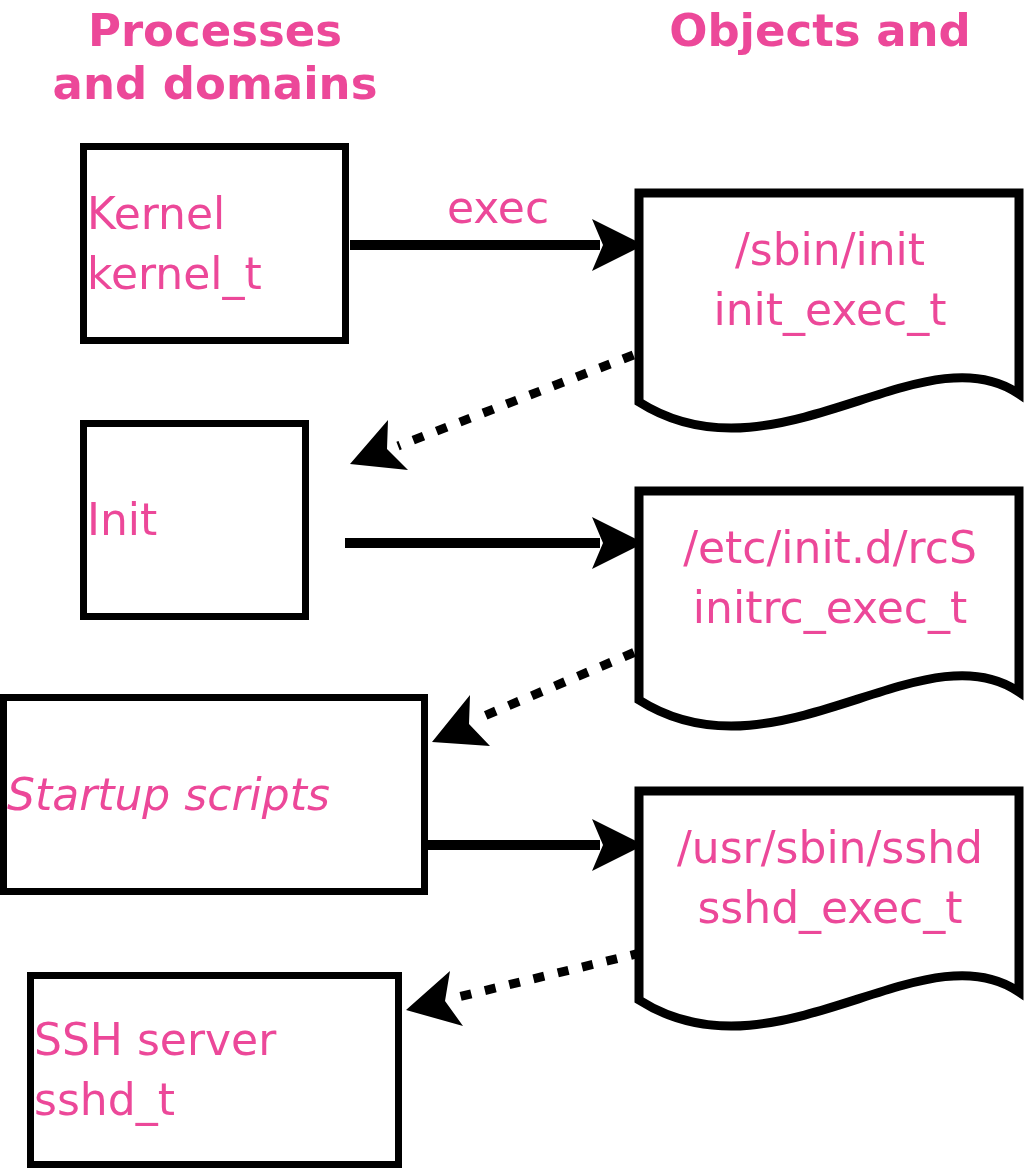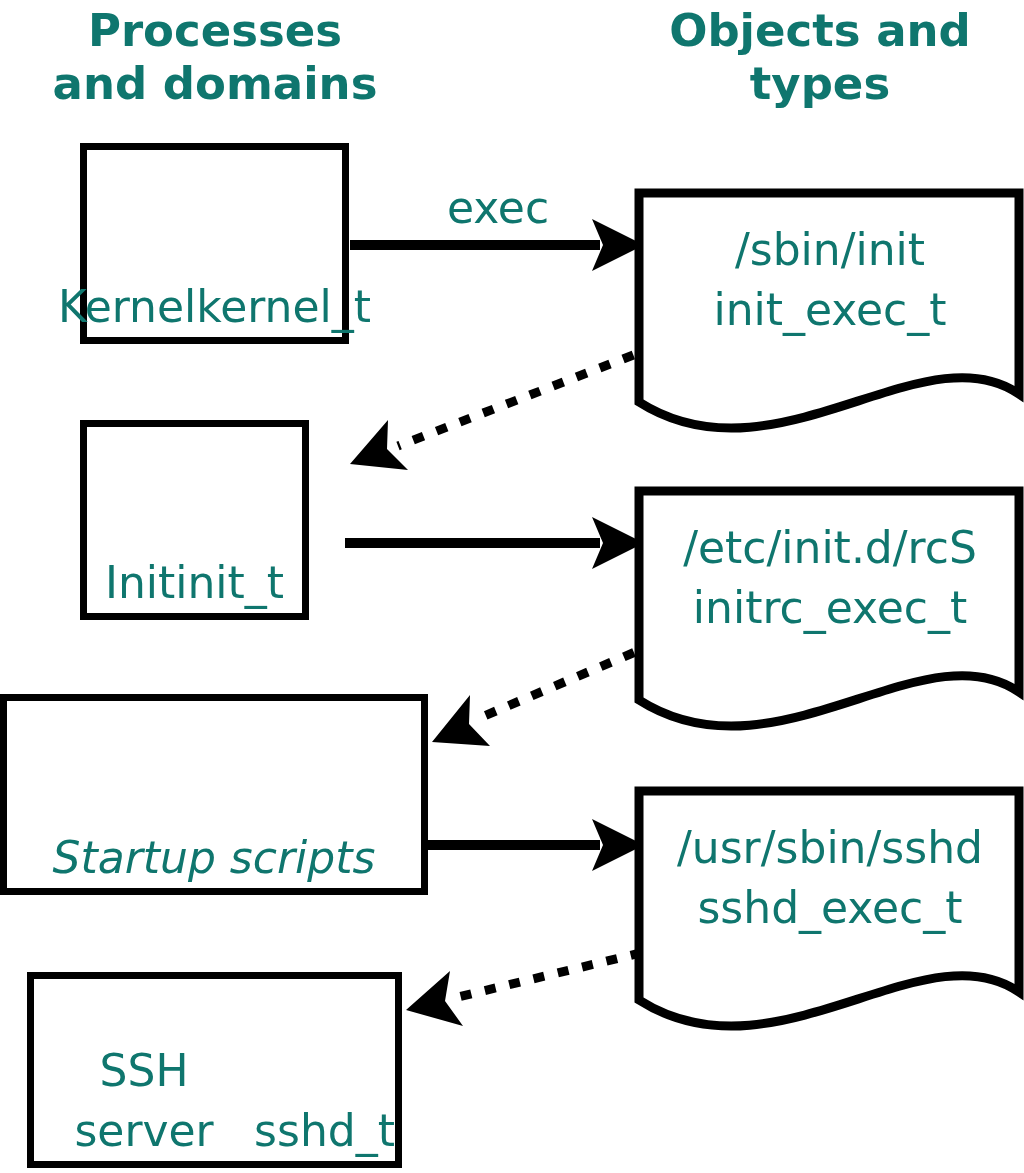--- a/index.html
+++ b/index.html
@@ -6,39 +6,39 @@
     margin: 0;
     padding: 0;
     background: #ffffff;
   }
   #canvas {
     position: relative;
     width: 1024px;
     height: 1173px;
     background: #ffffff;
     font-family: "DejaVu Sans", "Liberation Sans", sans-serif;
-    color: #0f766e;
+    color: #ec4899;
     overflow: hidden;
   }
   .heading {
     position: absolute;
     width: 410px;
     text-align: center;
     font-size: 45px;
     font-weight: bold;
     line-height: 53px;
     white-space: nowrap;
   }
   .process-box {
     position: absolute;
     border: 7px solid #000000;
     background: #ffffff;
     display: flex;
-    flex-direction: row;
-    align-items: flex-end;
+    flex-direction: column;
+    align-items: flex-start;
     justify-content: center;
     text-align: center;
     font-size: 44px;
     line-height: 60px;
     box-sizing: border-box;
     z-index: 2;
   }
   .doc-shape {
     position: absolute;
     z-index: 2;
@@ -91,21 +91,20 @@
 <body>
 
 <div id="canvas">
 
   <div class="heading" style="left:10px; top:4px;">
     <div>Processes</div>
     <div>and domains</div>
   </div>
   <div class="heading" style="left:615px; top:4px;">
     <div>Objects and</div>
-    <div>types</div>
   </div>
 
   <svg id="arrow-layer" width="1024" height="1173" viewBox="0 0 1024 1173" aria-hidden="true">
 
     <line class="solid-line" x1="350" y1="245" x2="600" y2="245"></line>
     <polygon class="arrow-head" points="644,245 592,219 603,245 592,271"></polygon>
 
     <line class="dotted-line" x1="680" y1="337" x2="398" y2="446"></line>
     <polygon class="arrow-head" points="350,464 388,420 387,449 408,470"></polygon>
 
@@ -124,21 +123,20 @@
 
   <div class="edge-label" style="left:398px; top:183px;">exec</div>
 
   <div class="process-box" style="left:80px; top:143px; width:269px; height:201px;">
     <div>Kernel</div>
     <div>kernel_t</div>
   </div>
 
   <div class="process-box" style="left:80px; top:420px; width:229px; height:200px;">
     <div>Init</div>
-    <div>init_t</div>
   </div>
 
   <div class="process-box" style="left:0px; top:694px; width:428px; height:201px;font-style:italic;">
     <div>Startup scripts</div>
   </div>
 
   <div class="process-box" style="left:27px; top:972px; width:375px; height:196px;">
     <div>SSH server</div>
     <div>sshd_t</div>
   </div>

